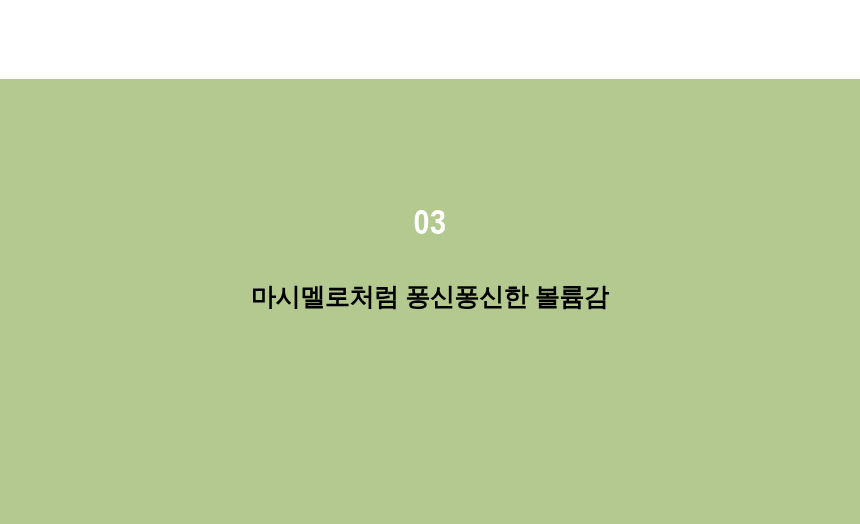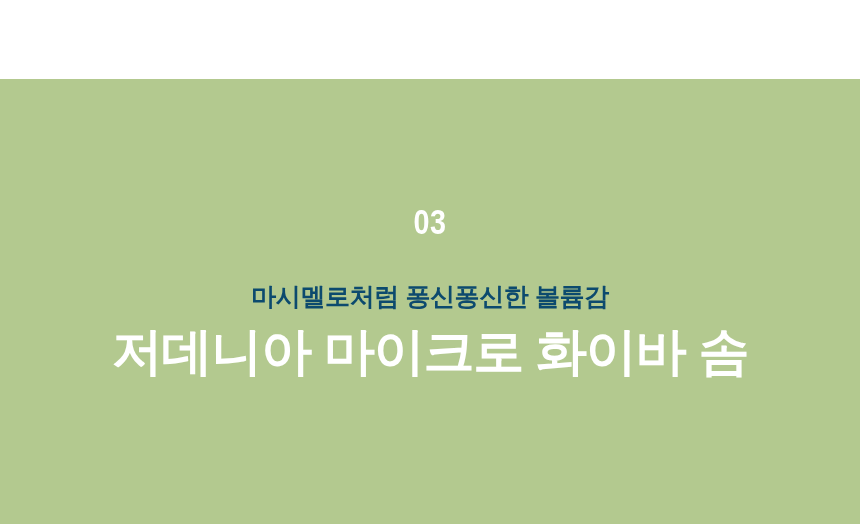--- a/index.html
+++ b/index.html
@@ -73,21 +73,21 @@
     white-space: nowrap;
   }
 
   
   .subtitle {
     margin-top: 42px;
     font-family: "Liberation Sans", "DejaVu Sans", sans-serif;
     font-size: 25px;
     line-height: 1.2;
     font-weight: 700;
-    color: #0c4a6e;
+    color: #000000;
     letter-spacing: -0.4px;
     text-align: center;
     white-space: nowrap;
   }
 
   
   .headline {
     margin-top: 12px;
     font-family: "Liberation Sans", "DejaVu Sans", sans-serif;
     font-size: 51px;
@@ -106,18 +106,17 @@
 
   <div class="spacer-band"></div>
 
   <section class="hero-panel">
     <div class="hero-inner">
 
       <div class="step-number">03</div>
 
       <div class="subtitle">마시멜로처럼 퐁신퐁신한 볼륨감</div>
 
-      <h1 class="headline">저데니아 마이크로 화이바 솜</h1>
 
     </div>
   </section>
 
 </div>
 
 </body></html>

